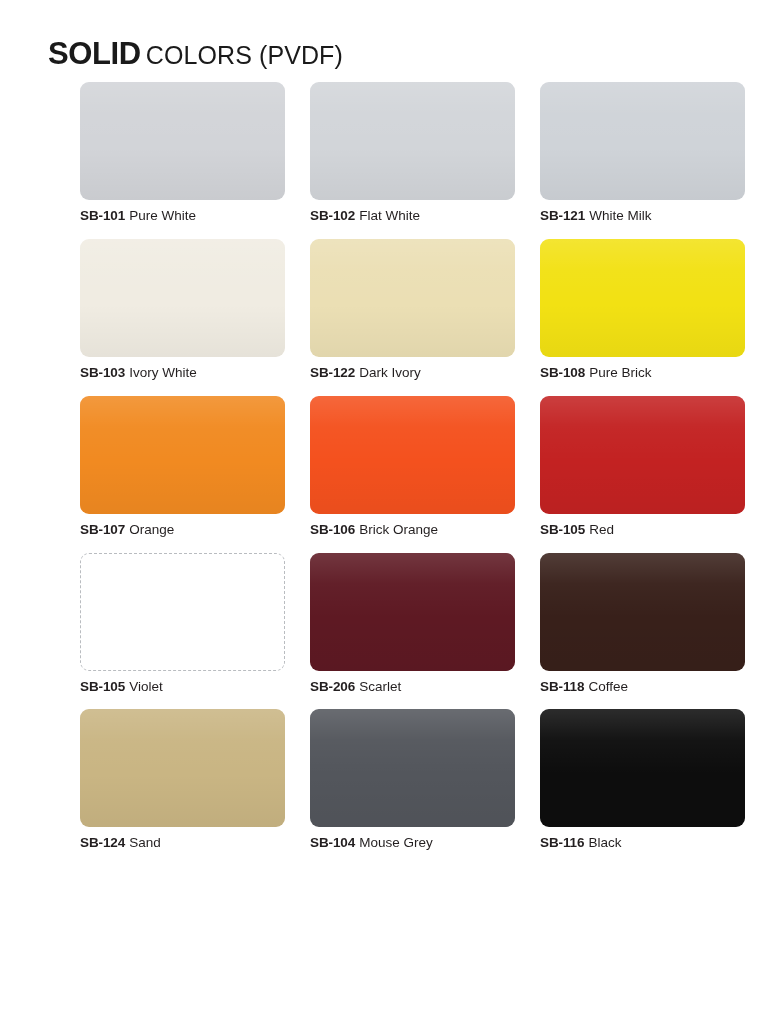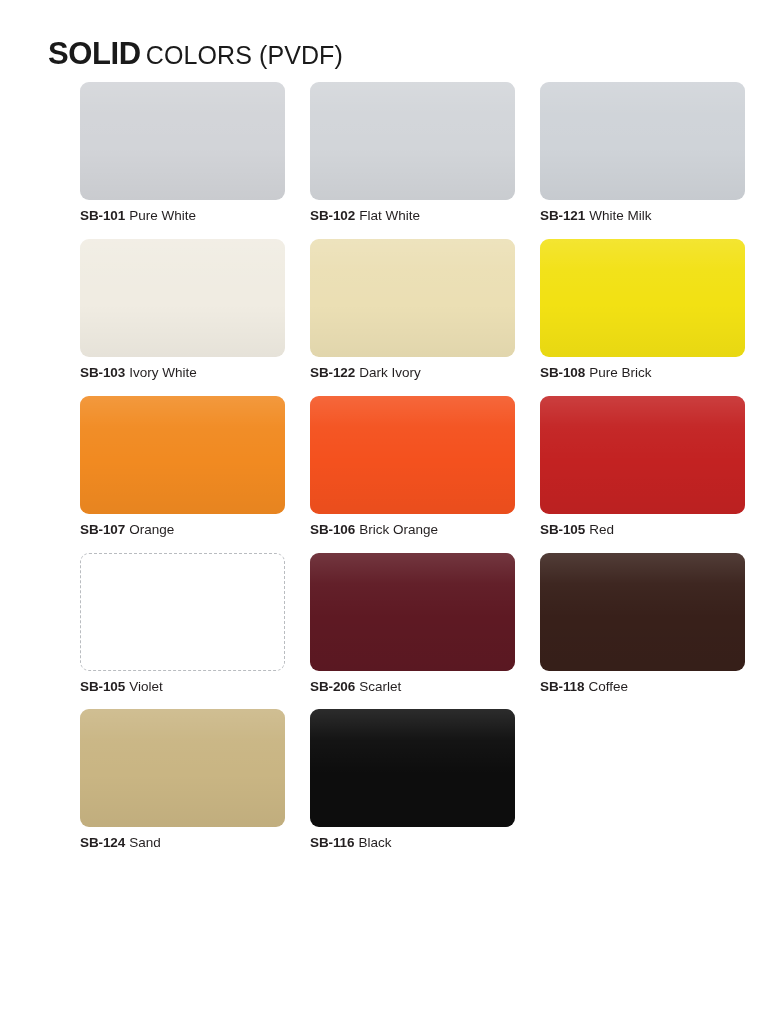--- a/index.html
+++ b/index.html
@@ -160,18 +160,22 @@
       </div>
       <div class="swatch-cell">
         <div class="swatch-chip" style="background: rgb(56, 32, 26);"></div>
         <div class="swatch-label"><span class="swatch-code">SB-118</span><span class="swatch-name">Coffee</span></div>
       </div>
       <div class="swatch-cell">
         <div class="swatch-chip" style="background: rgb(201, 181, 131);"></div>
         <div class="swatch-label"><span class="swatch-code">SB-124</span><span class="swatch-name">Sand</span></div>
       </div>
       <div class="swatch-cell">
+        <div class="swatch-chip" style="background: rgb(83, 86, 92);"></div>
+        <div class="swatch-label"><span class="swatch-code">SB-104</span><span class="swatch-name">Mouse Grey</span></div>
+      </div>
+      <div class="swatch-cell">
         <div class="swatch-chip" style="background: rgb(13, 13, 13);"></div>
         <div class="swatch-label"><span class="swatch-code">SB-116</span><span class="swatch-name">Black</span></div>
       </div>
     </div>
 
 </div>
 
 </body></html>

